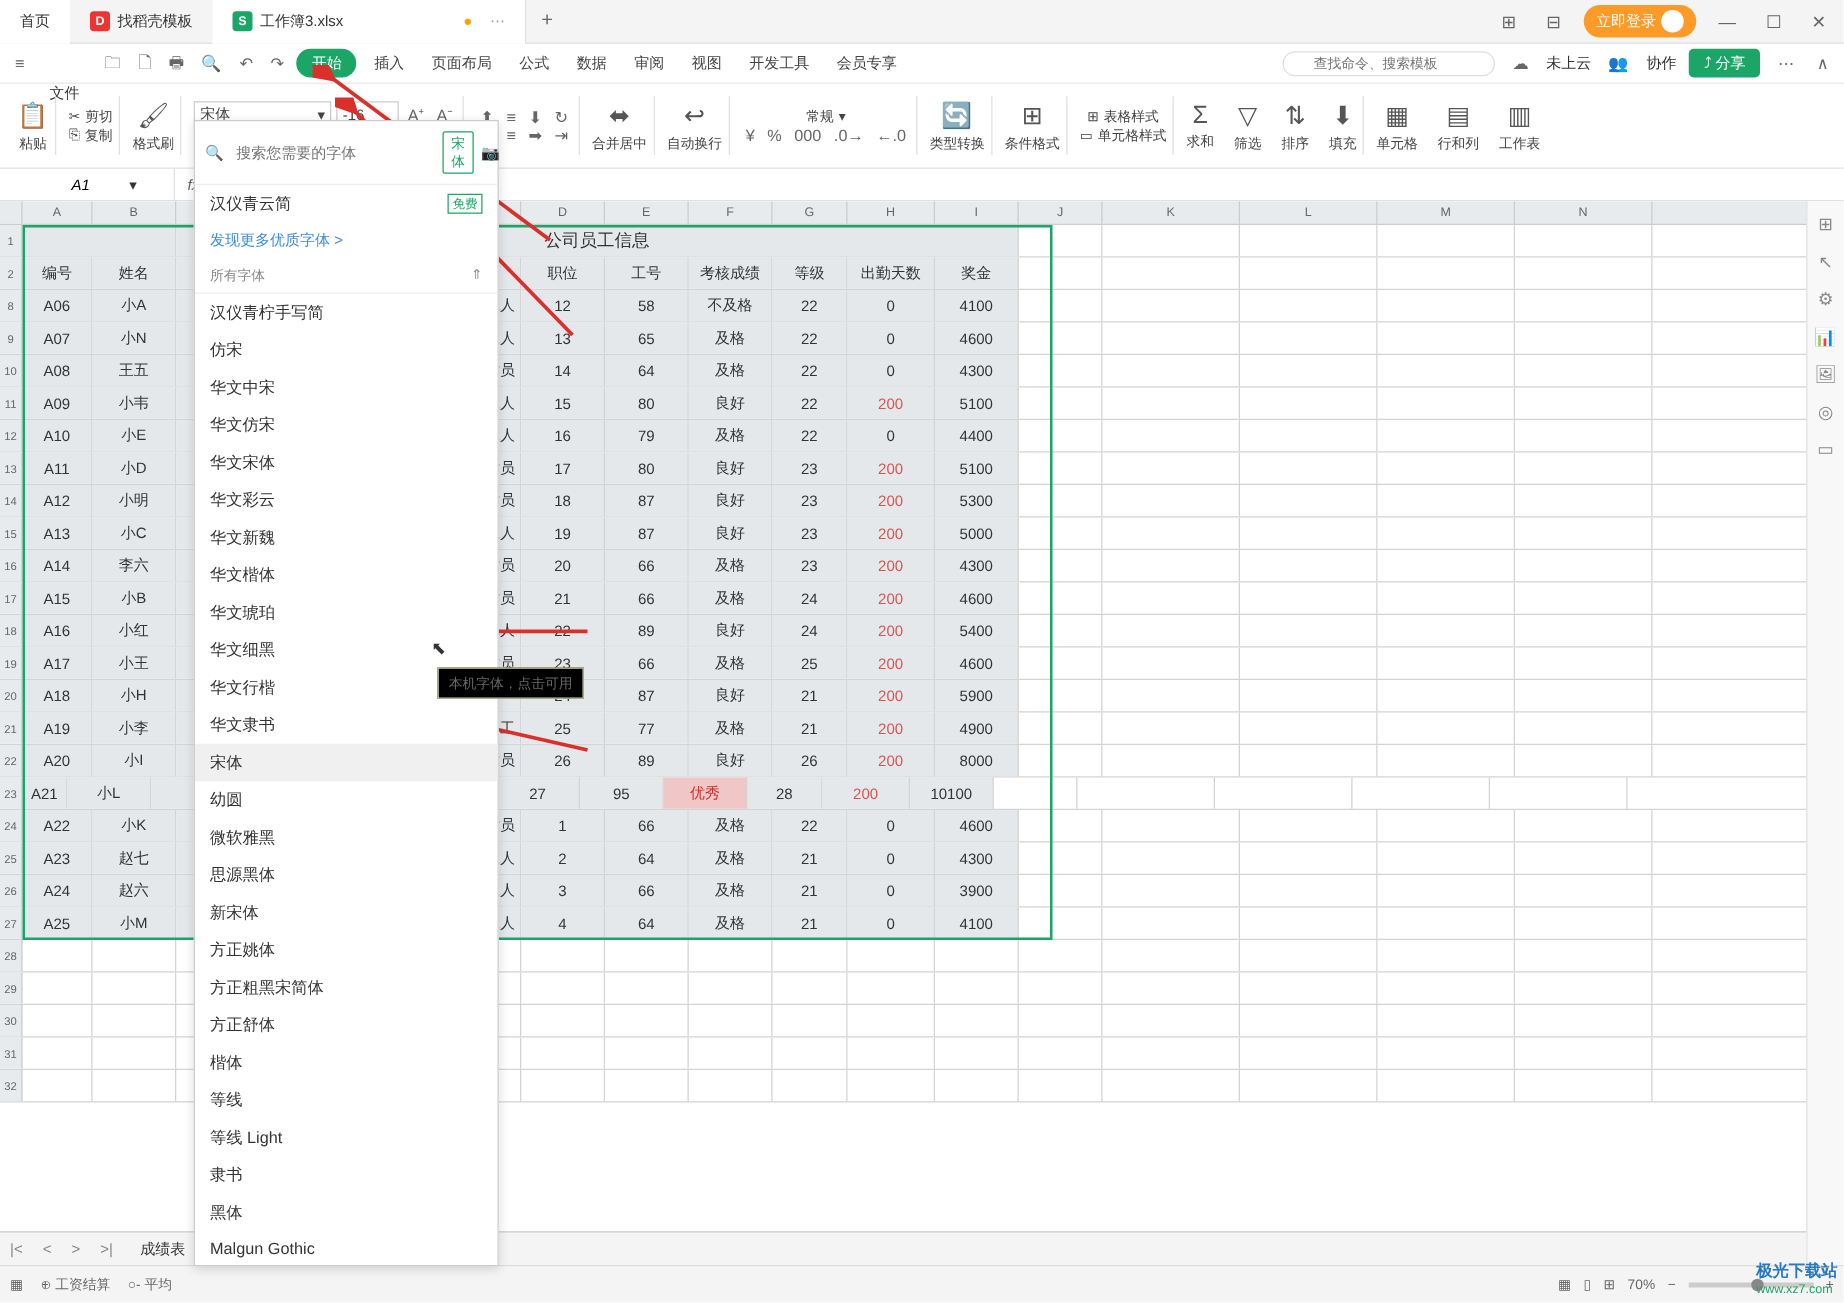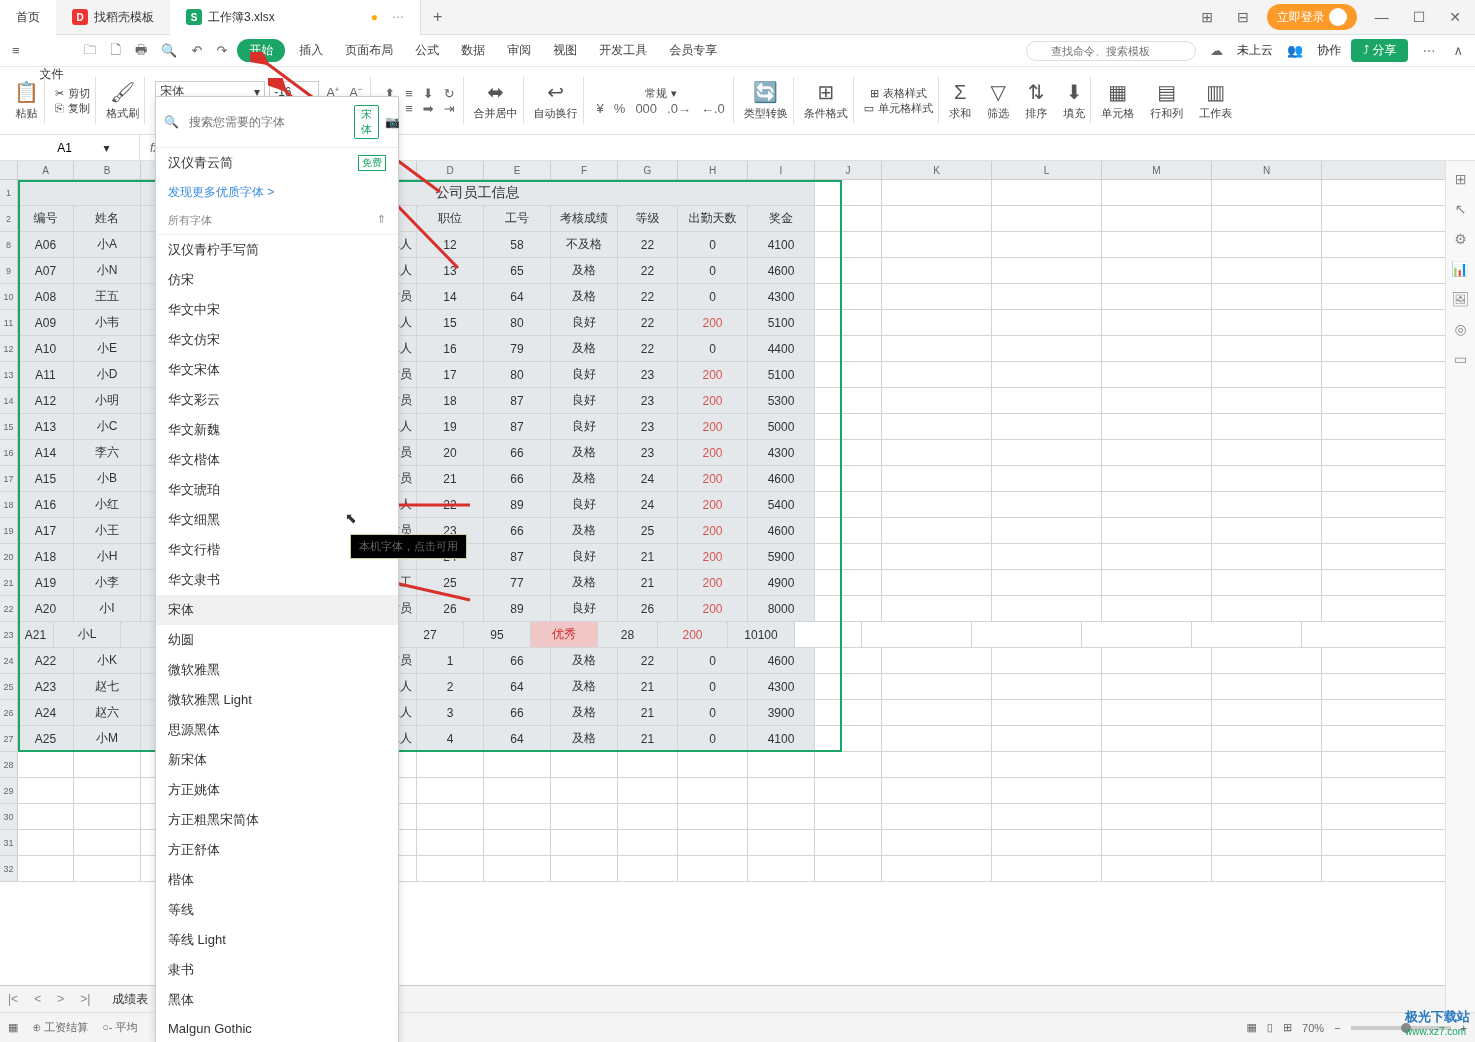--- a/index.html
+++ b/index.html
@@ -31,21 +31,21 @@
 .rg.sep::after { content:""; position:absolute; right:0; top:10px; bottom:10px; width:1px; background:#e0e0e0; }
 .rg .big-ico { font-size:20px; color:#555; }
 .rg .lbl { font-size:11px; color:#444; margin-top:2px; }
 .rg-row { display:flex; align-items:center; gap:4px; font-size:11px; color:#444; }
 .font-name { border:1px solid #ccc; width:110px; height:22px; padding:0 4px; font-size:12px; display:flex; align-items:center; justify-content:space-between; }
 .font-size { border:1px solid #ccc; width:50px; height:22px; padding:0 4px; font-size:12px; display:flex; align-items:center; }
 .rb-ico { color:#666; padding:0 3px; font-size:13px; cursor:pointer; }
 
 .namebox-row { height:26px; display:flex; align-items:center; border-bottom:1px solid #e0e0e0; }
 .namebox { width:140px; height:100%; border-right:1px solid #e0e0e0; display:flex; align-items:center; justify-content:center; gap:4px; }
-.namebox input { border:none; width:70px; text-align:center; font-size:12px; }
+.namebox input { border:none; width:70px; text-align:center; font-size:12px;font-style:italic; }
 .fx-lbl { padding:0 10px; color:#666; font-style:italic; }
 
 .grid-area { position:absolute; left:0; top:161px; right:30px; bottom:30px; overflow:hidden; }
 .colhdr { display:flex; height:19px; background:#e8ebee; border-bottom:1px solid #ccc; }
 .rowlbl { width:18px; background:#e8ebee; border-right:1px solid #ccc; font-size:9px; color:#666; display:flex; align-items:center; justify-content:center; }
 .colcell { border-right:1px solid #ccc; text-align:center; font-size:10px; color:#666; line-height:19px; }
 .g-row { display:flex; height:26px; border-bottom:1px solid #d4d4d4; }
 .g-cell { border-right:1px solid #d4d4d4; display:flex; align-items:center; justify-content:center; font-size:12px; position:relative; }
 .sel-range { position:absolute; border:2px solid #1ba566; pointer-events:none; }
 .hdr-cell { background:#e4e8eb; font-weight:500; }
@@ -777,21 +777,20 @@
       <div class="fd-item">华文彩云</div>
       <div class="fd-item">华文新魏</div>
       <div class="fd-item">华文楷体</div>
       <div class="fd-item">华文琥珀</div>
       <div class="fd-item">华文细黑</div>
       <div class="fd-item">华文行楷</div>
       <div class="fd-item">华文隶书</div>
       <div class="fd-item hover">宋体</div>
       <div class="fd-item">幼圆</div>
       <div class="fd-item">微软雅黑</div>
-      <div class="fd-item">微软雅黑 Light</div>
       <div class="fd-item">思源黑体</div>
       <div class="fd-item">新宋体</div>
       <div class="fd-item">方正姚体</div>
       <div class="fd-item">方正粗黑宋简体</div>
       <div class="fd-item">方正舒体</div>
       <div class="fd-item">楷体</div>
       <div class="fd-item">等线</div>
       <div class="fd-item">等线 Light</div>
       <div class="fd-item">隶书</div>
       <div class="fd-item">黑体</div>

